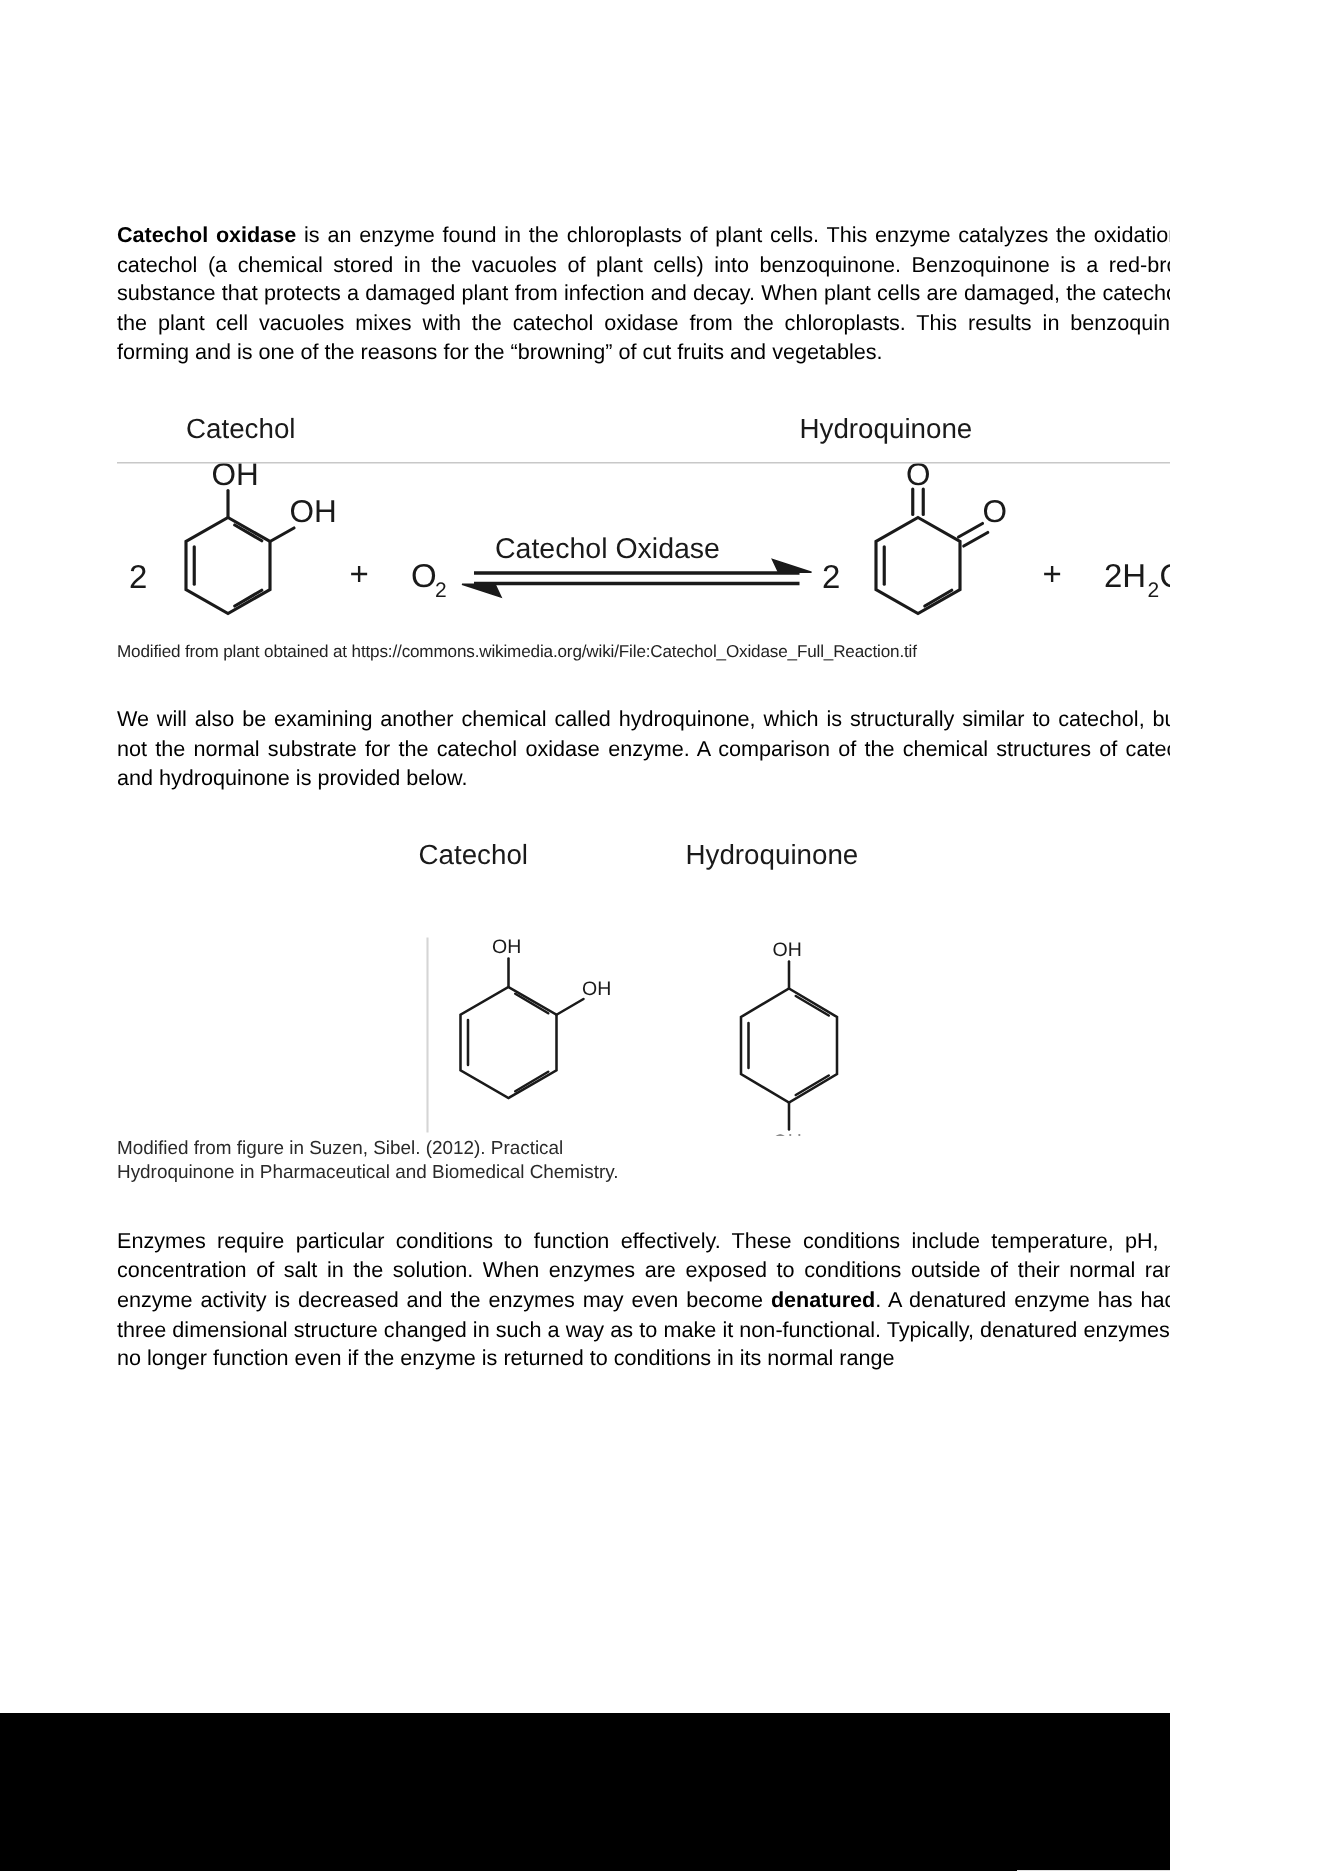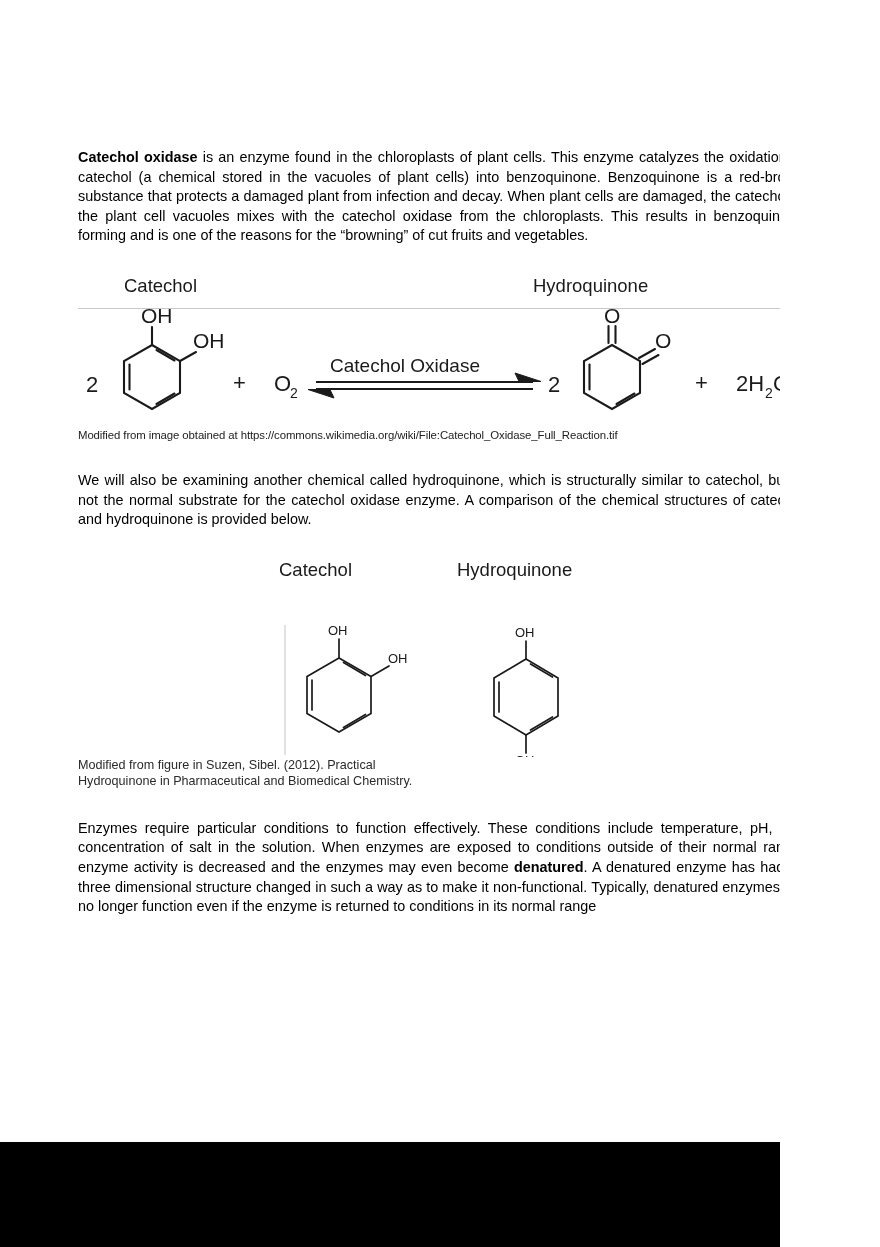--- a/index.html
+++ b/index.html
@@ -189,21 +189,21 @@
           <text x="577" y="39" font-family="Liberation Sans, sans-serif" font-size="21" fill="#1a1a1a">O</text>
 
           <text x="617" y="81" font-family="Liberation Sans, sans-serif" font-size="22" fill="#1a1a1a">+</text>
 
           <text x="658" y="82" font-family="Liberation Sans, sans-serif" font-size="22" fill="#1a1a1a">2H</text>
           <text x="687" y="89" font-family="Liberation Sans, sans-serif" font-size="14" fill="#1a1a1a">2</text>
           <text x="695" y="82" font-family="Liberation Sans, sans-serif" font-size="22" fill="#1a1a1a">O</text>
         </svg>
       </div>
 
-      <div class="rxn-caption">Modified from image obtained at https://commons.wikimedia.org/wiki/File:Catechol_Oxidase_Full_Reaction.tif</div>
+      <div class="rxn-caption">Modified from plant obtained at https://commons.wikimedia.org/wiki/File:Catechol_Oxidase_Full_Reaction.tif</div>
     </div>
 
     <div class="para-gap-2"></div>
 
     <p class="body-text">We will also be examining another chemical called hydroquinone, which is structurally similar to catechol, but is not the normal substrate for the catechol oxidase enzyme. A comparison of the chemical structures of catechol and hydroquinone is provided below.</p>
 
     <div class="para-gap-1"></div>
 
     <div class="compare-figure">
 

